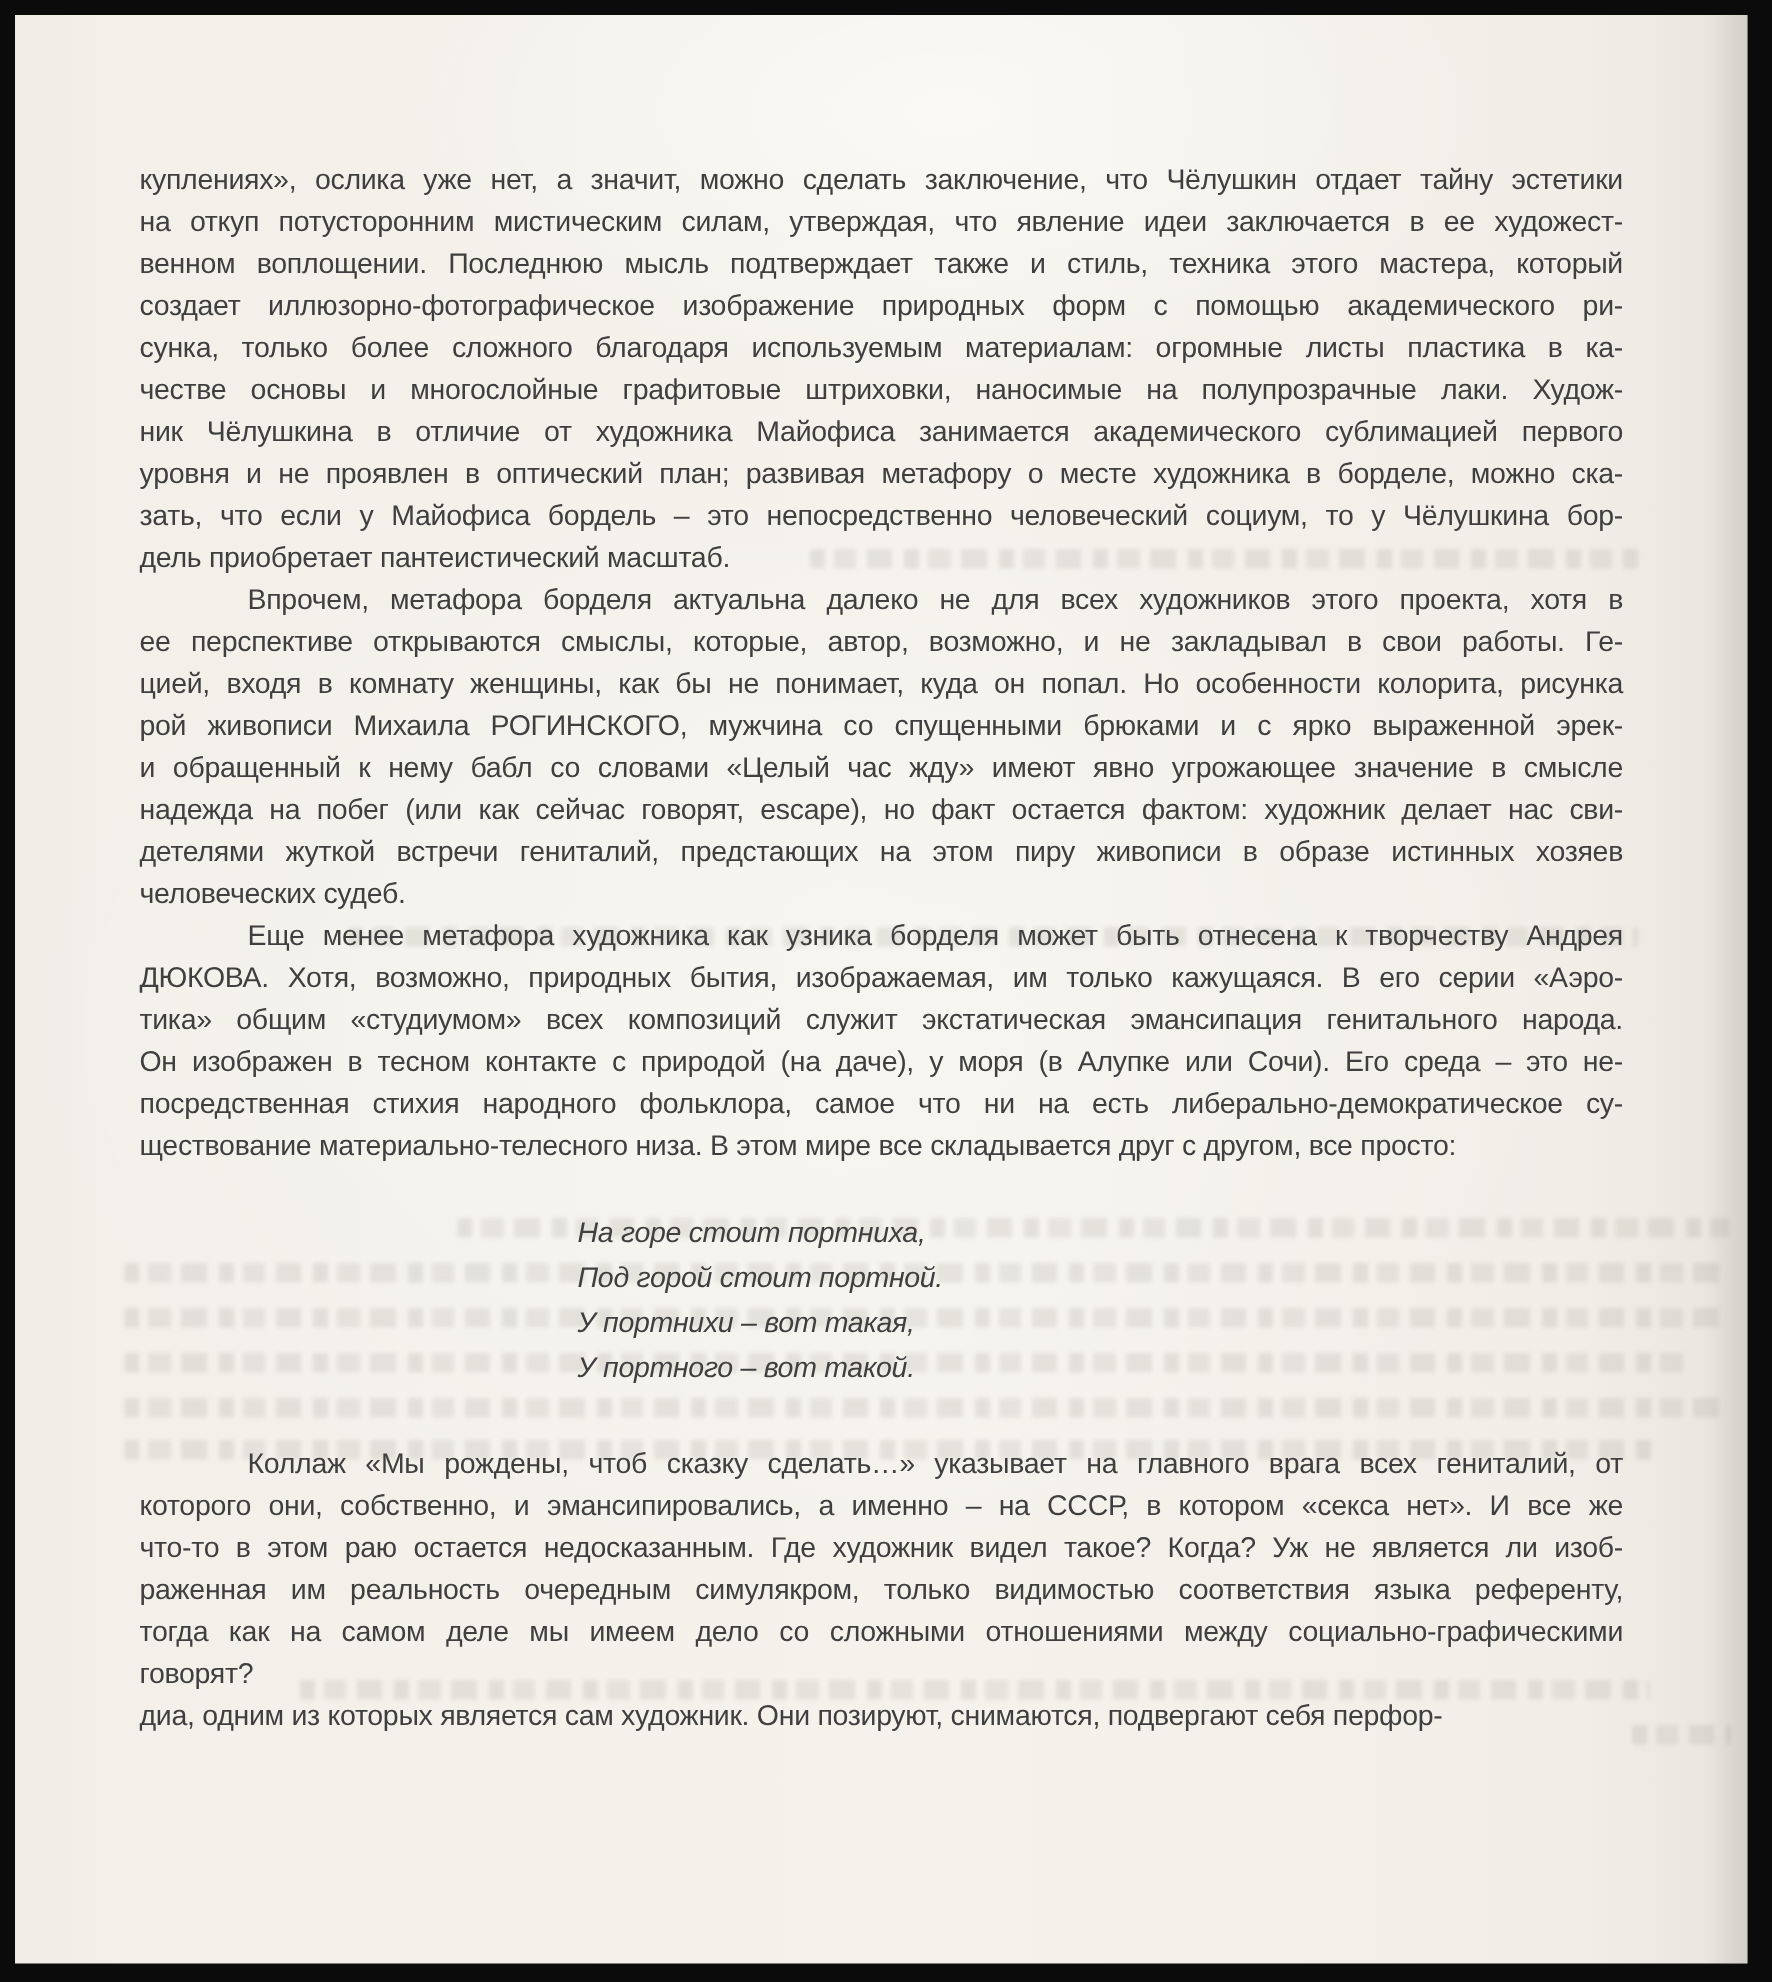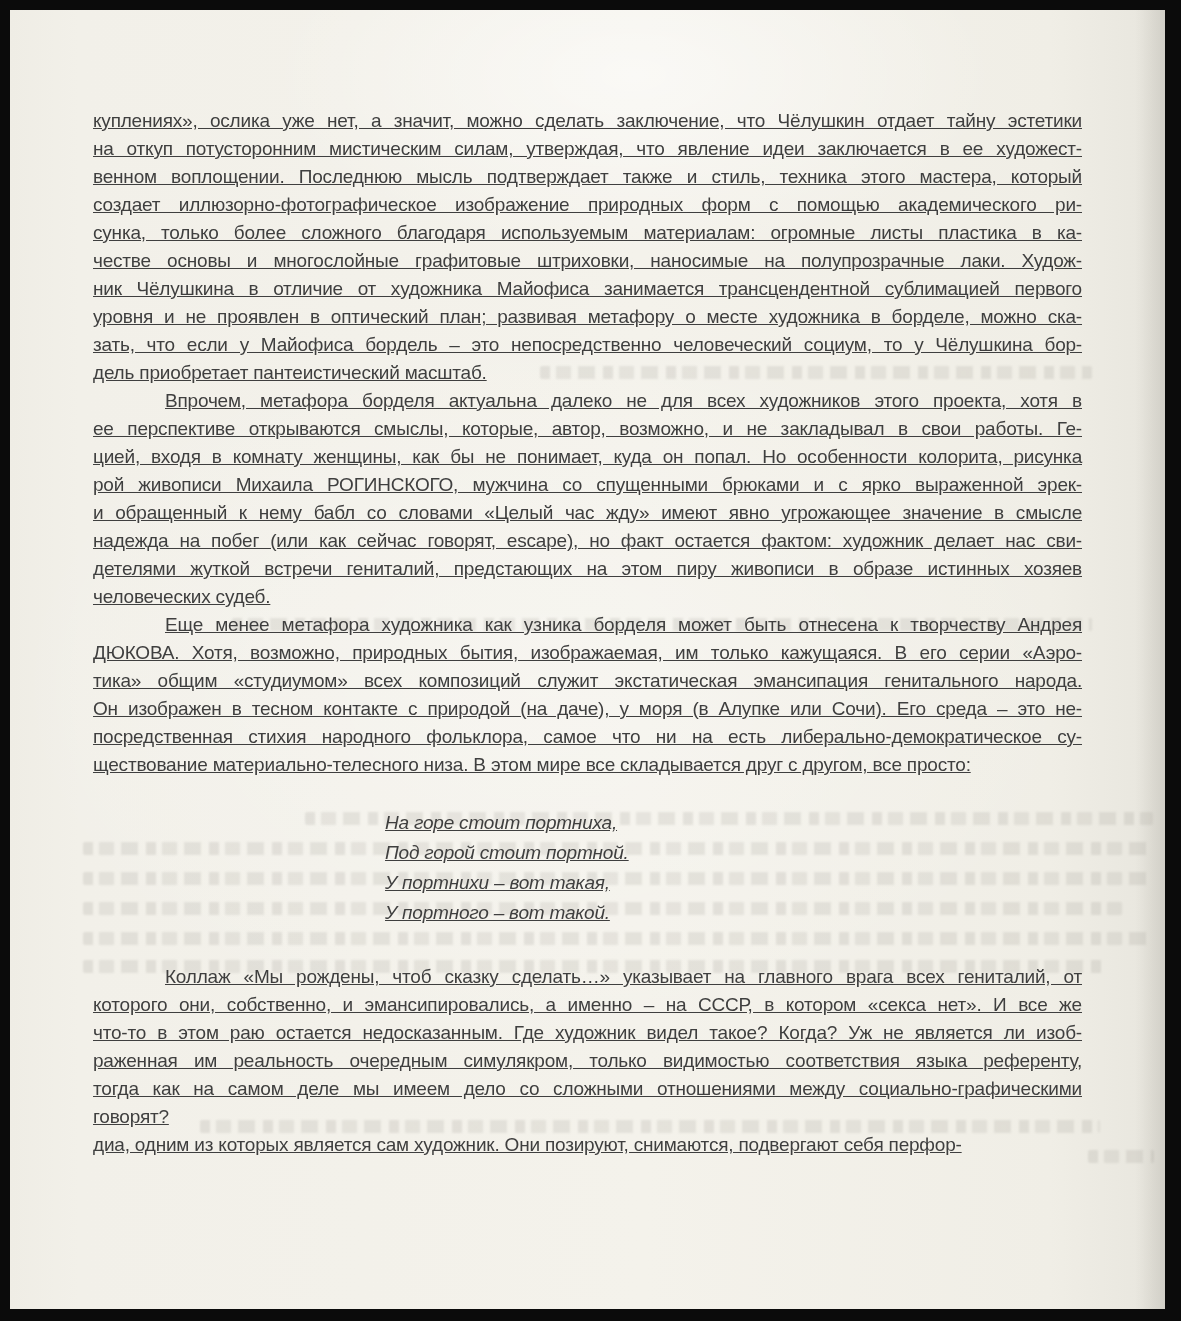--- a/index.html
+++ b/index.html
@@ -21,21 +21,21 @@
     background:linear-gradient(90deg,rgba(150,147,138,0),rgba(150,147,138,.22));
     pointer-events:none;
   }
   .text-column{
     position:absolute;left:83px;top:97px;width:989px;
     font-size:19px;line-height:28px;letter-spacing:-0.2px;
     color:#3f3f3f;
   }
   .line{
     display:block;height:28px;
-    text-align:justify;text-align-last:justify;text-decoration:underline;
+    text-align:justify;text-align-last:justify;
   }
   .line.para-end{text-align-last:left;}
   .line.indent{text-indent:72px;}
   .verse{
     margin:29px 0 35px 292px;
     font-style:italic;line-height:30px;
   }
   .verse .line{height:30px;text-align:left;text-align-last:left;}
   
   .ghost{
@@ -65,21 +65,21 @@
   <div class="ghost" style="left:1078px;top:1140px;width:66px;"></div>
 
   <div class="text-column">
       <div class="para">
         <div class="line">куплениях», ослика уже нет, а значит, можно сделать заключение, что Чёлушкин отдает тайну эстетики</div>
         <div class="line">на откуп потусторонним мистическим силам, утверждая, что явление идеи заключается в ее художест-</div>
         <div class="line">венном воплощении. Последнюю мысль подтверждает также и стиль, техника этого мастера, который</div>
         <div class="line">создает иллюзорно-фотографическое изображение природных форм с помощью академического ри-</div>
         <div class="line">сунка, только более сложного благодаря используемым материалам: огромные листы пластика в ка-</div>
         <div class="line">честве основы и многослойные графитовые штриховки, наносимые на полупрозрачные лаки. Худож-</div>
-        <div class="line">ник Чёлушкина в отличие от художника Майофиса занимается трансцендентной сублимацией первого</div>
+        <div class="line">ник Чёлушкина в отличие от художника Майофиса занимается академического сублимацией первого</div>
         <div class="line">уровня и не проявлен в оптический план; развивая метафору о месте художника в борделе, можно ска-</div>
         <div class="line">зать, что если у Майофиса бордель – это непосредственно человеческий социум, то у Чёлушкина бор-</div>
         <div class="line para-end">дель приобретает пантеистический масштаб.</div>
       </div>
       <div class="para">
         <div class="line indent">Впрочем, метафора борделя актуальна далеко не для всех художников этого проекта, хотя в</div>
         <div class="line">ее перспективе открываются смыслы, которые, автор, возможно, и не закладывал в свои работы. Ге-</div>
         <div class="line">цией, входя в комнату женщины, как бы не понимает, куда он попал. Но особенности колорита, рисунка</div>
         <div class="line">рой живописи Михаила РОГИНСКОГО, мужчина со спущенными брюками и с ярко выраженной эрек-</div>
         <div class="line">и обращенный к нему бабл со словами «Целый час жду» имеют явно угрожающее значение в смысле</div>

